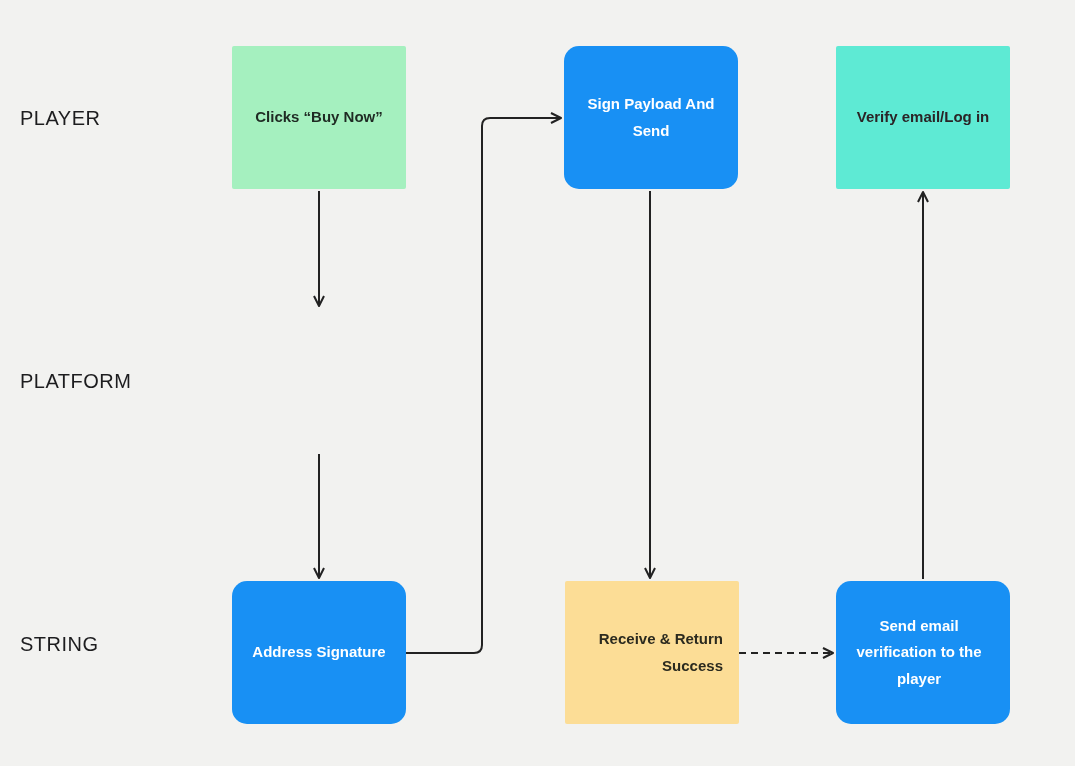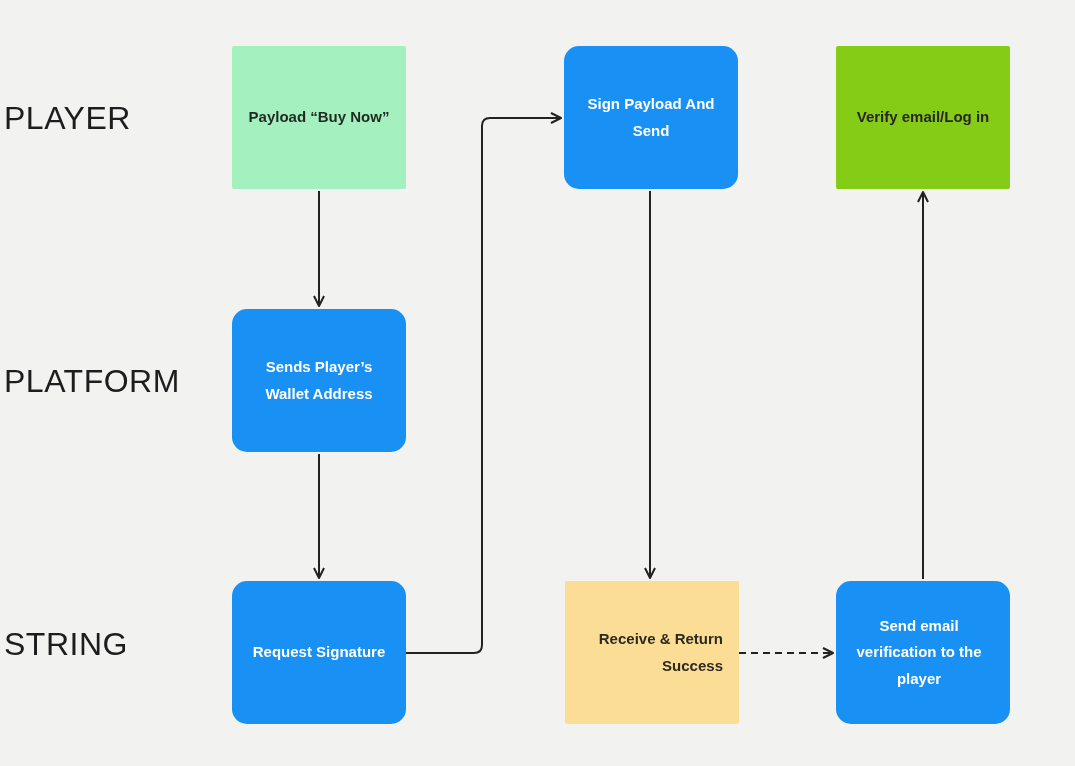--- a/index.html
+++ b/index.html
@@ -11,22 +11,22 @@
     overflow: hidden;
   }
   .canvas {
     position: absolute;
     left: 0; top: 0;
     width: 1075px; height: 766px;
     background: #f2f2f0;
   }
   .lane-label {
     position: absolute;
-    left: 4px;
-    font-size: 32px;
+    left: 20px;
+    font-size: 20px;
     font-weight: 500;
     letter-spacing: 0.5px;
     color: #1d1d1f;
     line-height: 34px;
   }
   .lane-player   { top: 101px; }
   .lane-platform { top: 364px; }
   .lane-string   { top: 627px; }
 
   .node {
@@ -38,21 +38,21 @@
     align-items: center;
     justify-content: center;
     text-align: center;
     font-size: 15px;
     font-weight: bold;
     line-height: 1.75;
     padding: 10px 16px;
   }
   .node.green  { background: #a5f0bf; color: #1f2a23; }
   .node.blue   { background: #1890f4; color: #ffffff; border-radius: 15px; }
-  .node.pink   { background: #84cc16; color: #2a2426; }
+  .node.pink   { background: #5eead4; color: #2a2426; }
   .node.yellow { background: #fcdd96; color: #2b2a1f; }
 
   .pos-clicks-buy-now   { left: 232px; top: 46px; }
   .pos-sign-payload     { left: 564px; top: 46px; }
   .pos-verify-email     { left: 836px; top: 46px; }
   .pos-sends-wallet     { left: 232px; top: 309px; }
   .pos-request-sig      { left: 232px; top: 581px; }
   .pos-receive-return   { left: 565px; top: 581px; text-align: right; }
   .pos-send-email       { left: 836px; top: 581px; padding-left: 8px; }
 
@@ -87,37 +87,34 @@
     </defs>
     <path d="M319,191 L319,306" marker-end="url(#arrowhead)"></path>
     <path d="M319,454 L319,578" marker-end="url(#arrowhead)"></path>
     <path d="M406,653 L474,653 Q482,653 482,645 L482,126 Q482,118 490,118 L561,118" marker-end="url(#arrowhead)"></path>
     <path d="M650,191 L650,578" marker-end="url(#arrowhead)"></path>
     <path class="dashed" d="M739,653 L833,653" marker-end="url(#arrowhead)"></path>
     <path d="M923,579 L923,192" marker-end="url(#arrowhead)"></path>
   </svg>
 
   <div class="node green pos-clicks-buy-now">
-    <span>Payload “Buy Now”</span>
+    <span>Clicks “Buy Now”</span>
   </div>
 
   <div class="node blue pos-sign-payload">
     <span>Sign Payload And Send</span>
   </div>
 
   <div class="node pink pos-verify-email">
     <span>Verify email/Log in</span>
   </div>
 
-  <div class="node blue pos-sends-wallet">
-    <span>Sends Player’s Wallet Address</span>
-  </div>
 
   <div class="node blue pos-request-sig">
-    <span>Request Signature</span>
+    <span>Address Signature</span>
   </div>
 
   <div class="node yellow pos-receive-return">
     <span>Receive &amp; Return Success</span>
   </div>
 
   <div class="node blue pos-send-email">
     <span>Send email verification to the player</span>
   </div>
 

